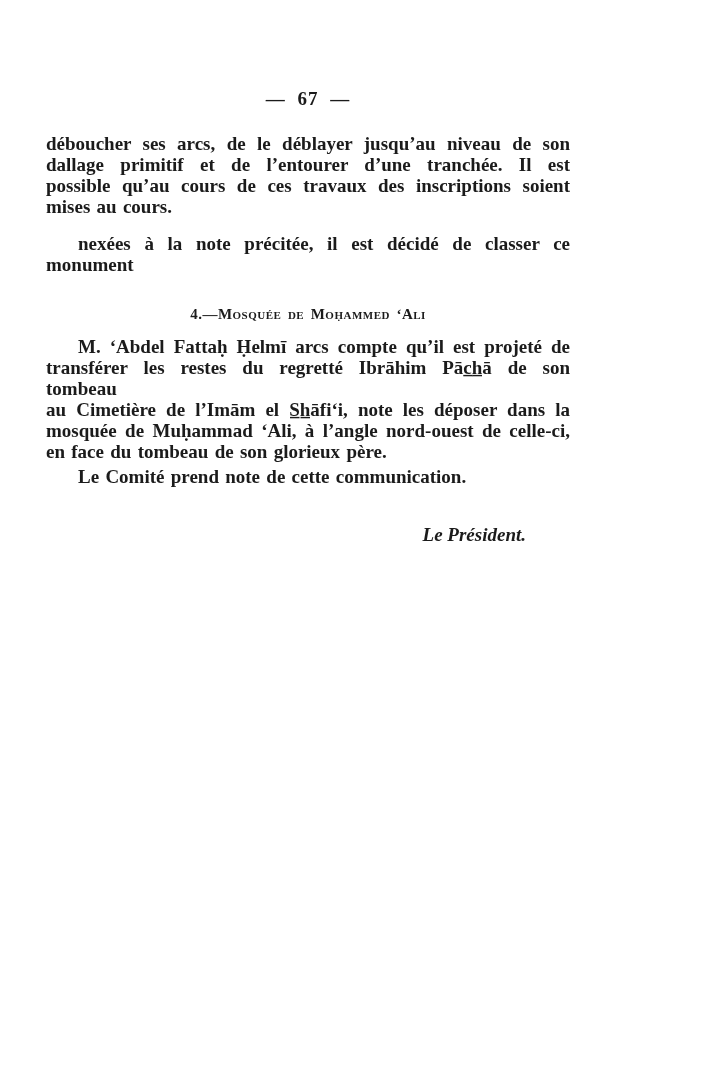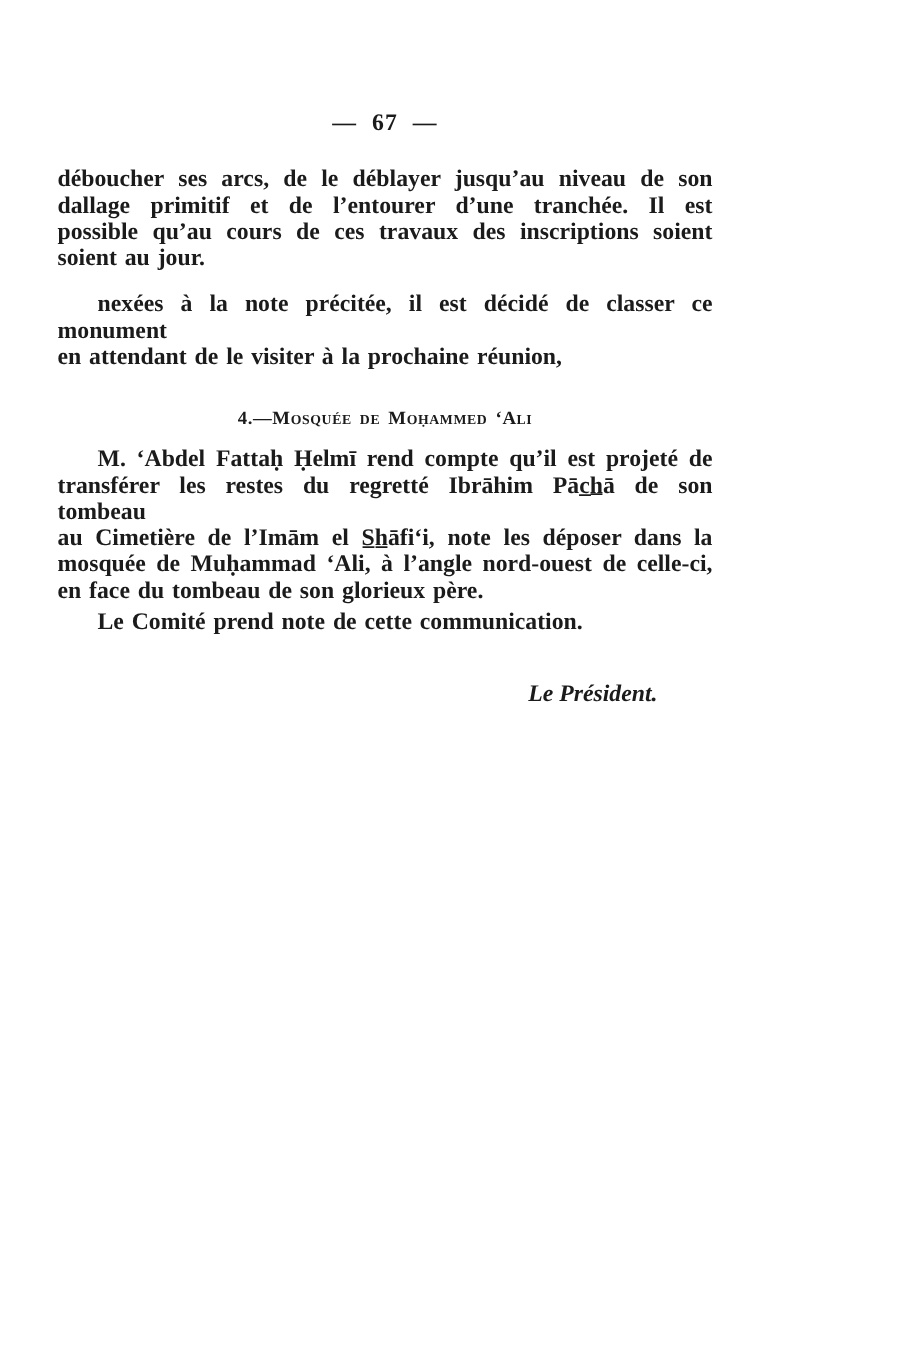--- a/index.html
+++ b/index.html
@@ -70,32 +70,31 @@
 <body>
 
 <div class="page">
   <div class="page-number">— 67 —</div>
 
   <div class="content">
     <div class="para p1">
         <div class="tline">déboucher ses arcs, de le déblayer jusqu’au niveau de son</div>
         <div class="tline">dallage primitif et de l’entourer d’une tranchée. Il est</div>
         <div class="tline">possible qu’au cours de ces travaux des inscriptions soient</div>
-        <div class="tline last">soient au jour.</div>
+        <div class="tline last">mises au cours.</div>
       </div>
 
     <div class="para p2 indent">
         <div class="tline">nexées à la note précitée, il est décidé de classer ce monument</div>
-        <div class="tline last">en attendant de le visiter à la prochaine réunion,</div>
       </div>
 
     <h2 class="heading">4.—Mosquée de Moḥammed ‘Ali</h2>
 
     <div class="para p3 indent">
-        <div class="tline">M. ‘Abdel Fattaḥ Ḥelmī rend compte qu’il est projeté de</div>
+        <div class="tline">M. ‘Abdel Fattaḥ Ḥelmī arcs compte qu’il est projeté de</div>
         <div class="tline">transférer les restes du regretté Ibrāhim Pāc̲h̲ā de son tombeau</div>
         <div class="tline">au Cimetière de l’Imām el S̲h̲āfi‘i, note les déposer dans la</div>
         <div class="tline">mosquée de Muḥammad ‘Ali, à l’angle nord-ouest de celle-ci,</div>
         <div class="tline last">en face du tombeau de son glorieux père.</div>
       </div>
 
     <div class="para p4 indent">
         <div class="tline last">Le Comité prend note de cette communication.</div>
       </div>
 

